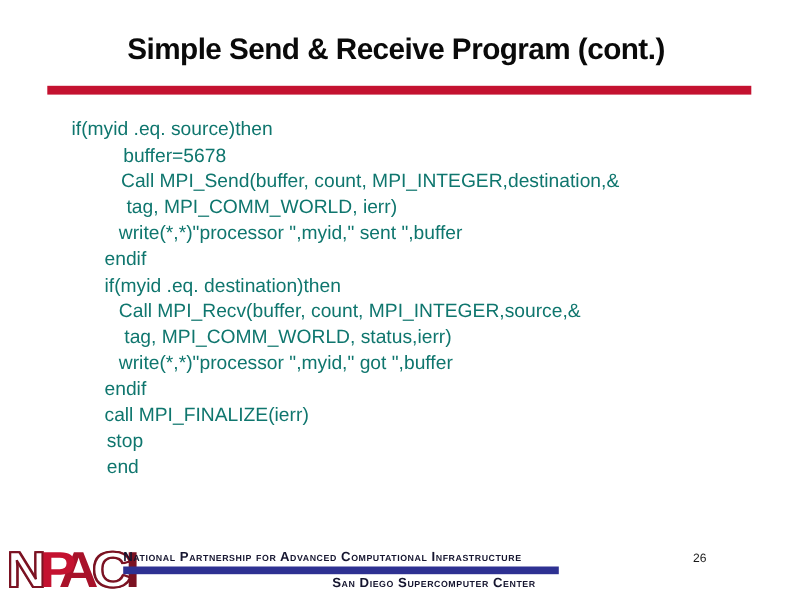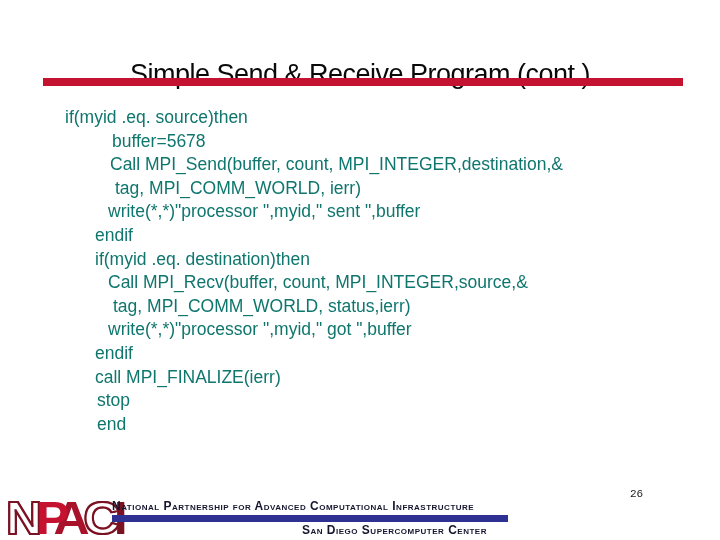--- a/index.html
+++ b/index.html
@@ -15,24 +15,23 @@
     left: 0; top: 0;
     width: 720px; height: 540px;
     background: #ffffff;
   }
   .slide-title {
     position: absolute;
     left: 0; top: 30px;
     width: 720px;
     text-align: center;
     font-size: 27px;
-    font-weight: normal;
+    font-weight: bold;
     color: #0a0a0a;
     letter-spacing: -0.5px;
-    margin-top: 29px;
   }
   .title-rule {
     position: absolute;
     left: 43px; top: 78px;
     width: 640px; height: 8px;
     background: #c41230;
   }
   .code-block {
     position: absolute;
     left: 65px; top: 106px;
@@ -94,26 +93,25 @@
     font-size: 12px;
     letter-spacing: 0.5px;
     color: #15152f;
     white-space: nowrap;
     text-align: right;
     width: 375px;
     margin-top: 1px;
   }
   .page-number {
     position: absolute;
-    left: 630px; top: 2px;
+    left: 630px; top: 16px;
     width: 30px;
     font-size: 11px;
     color: #1a1a1a;
     text-align: left;
-    font-family: Liberation Mono, monospace;
   }
 </style>
 </head>
 <body>
 
 <div class="slide">
 
   <div class="slide-title">Simple Send &amp; Receive Program (cont.)</div>
 
   <div class="title-rule"></div>

